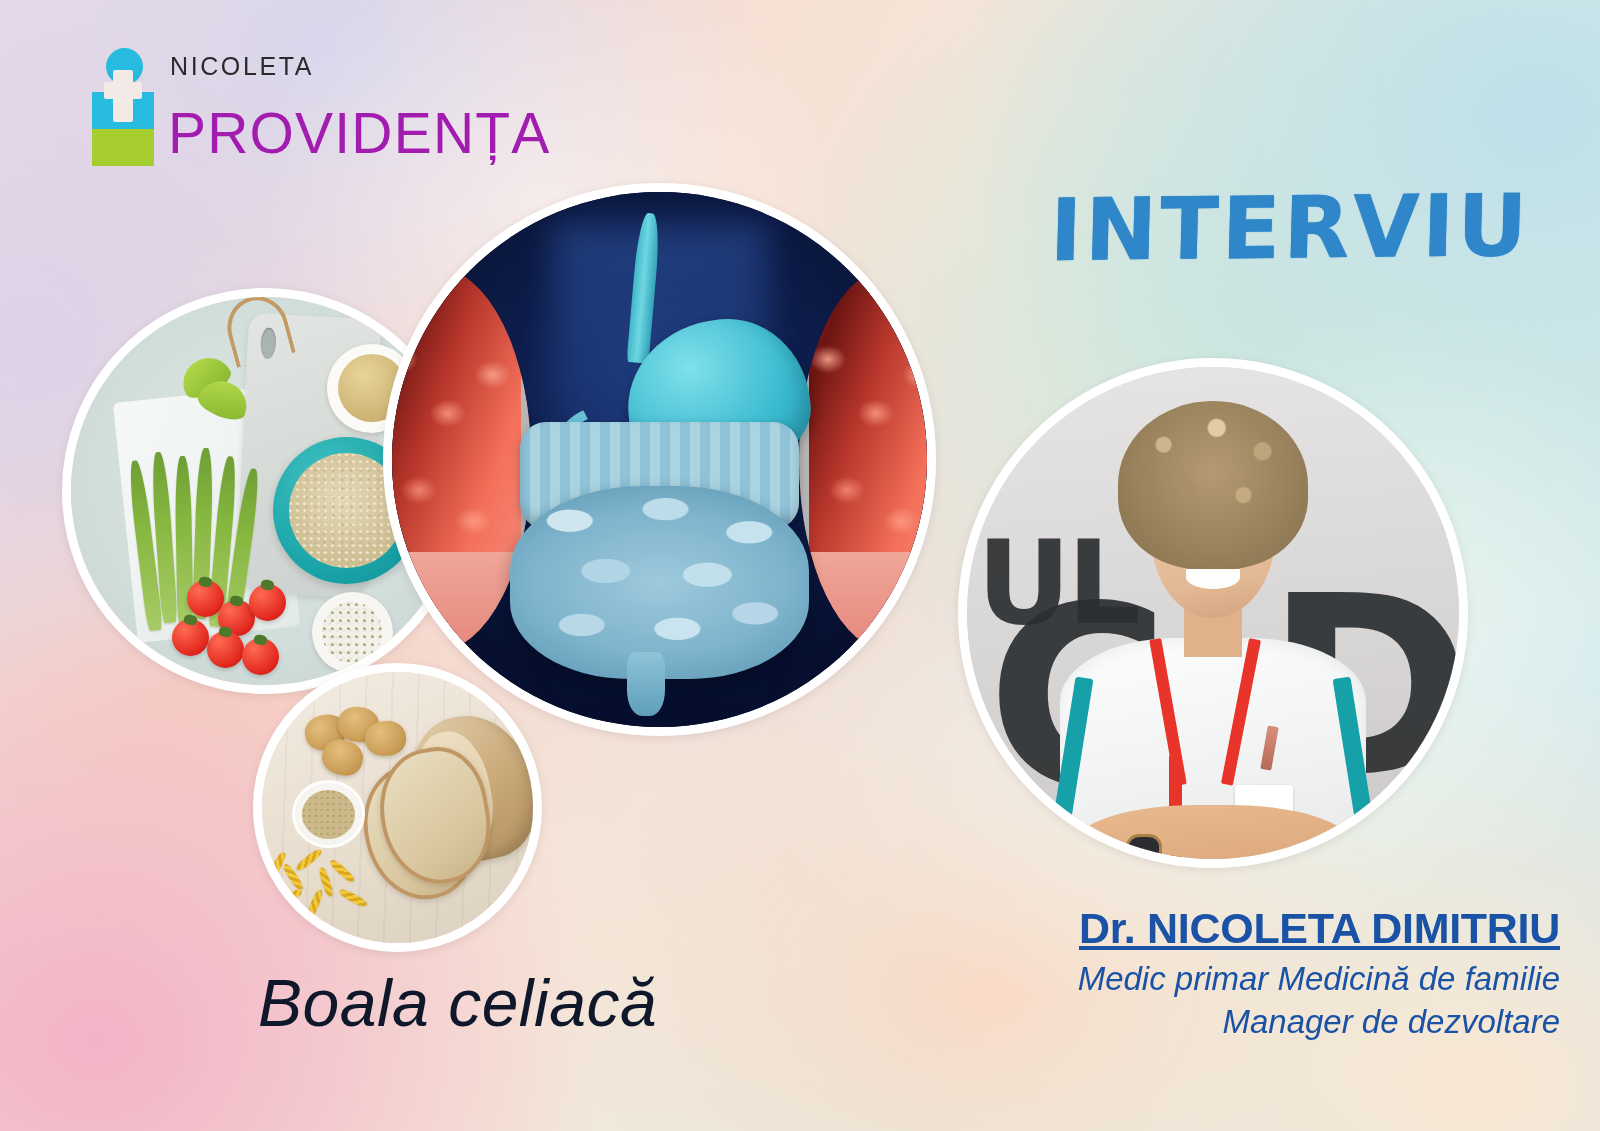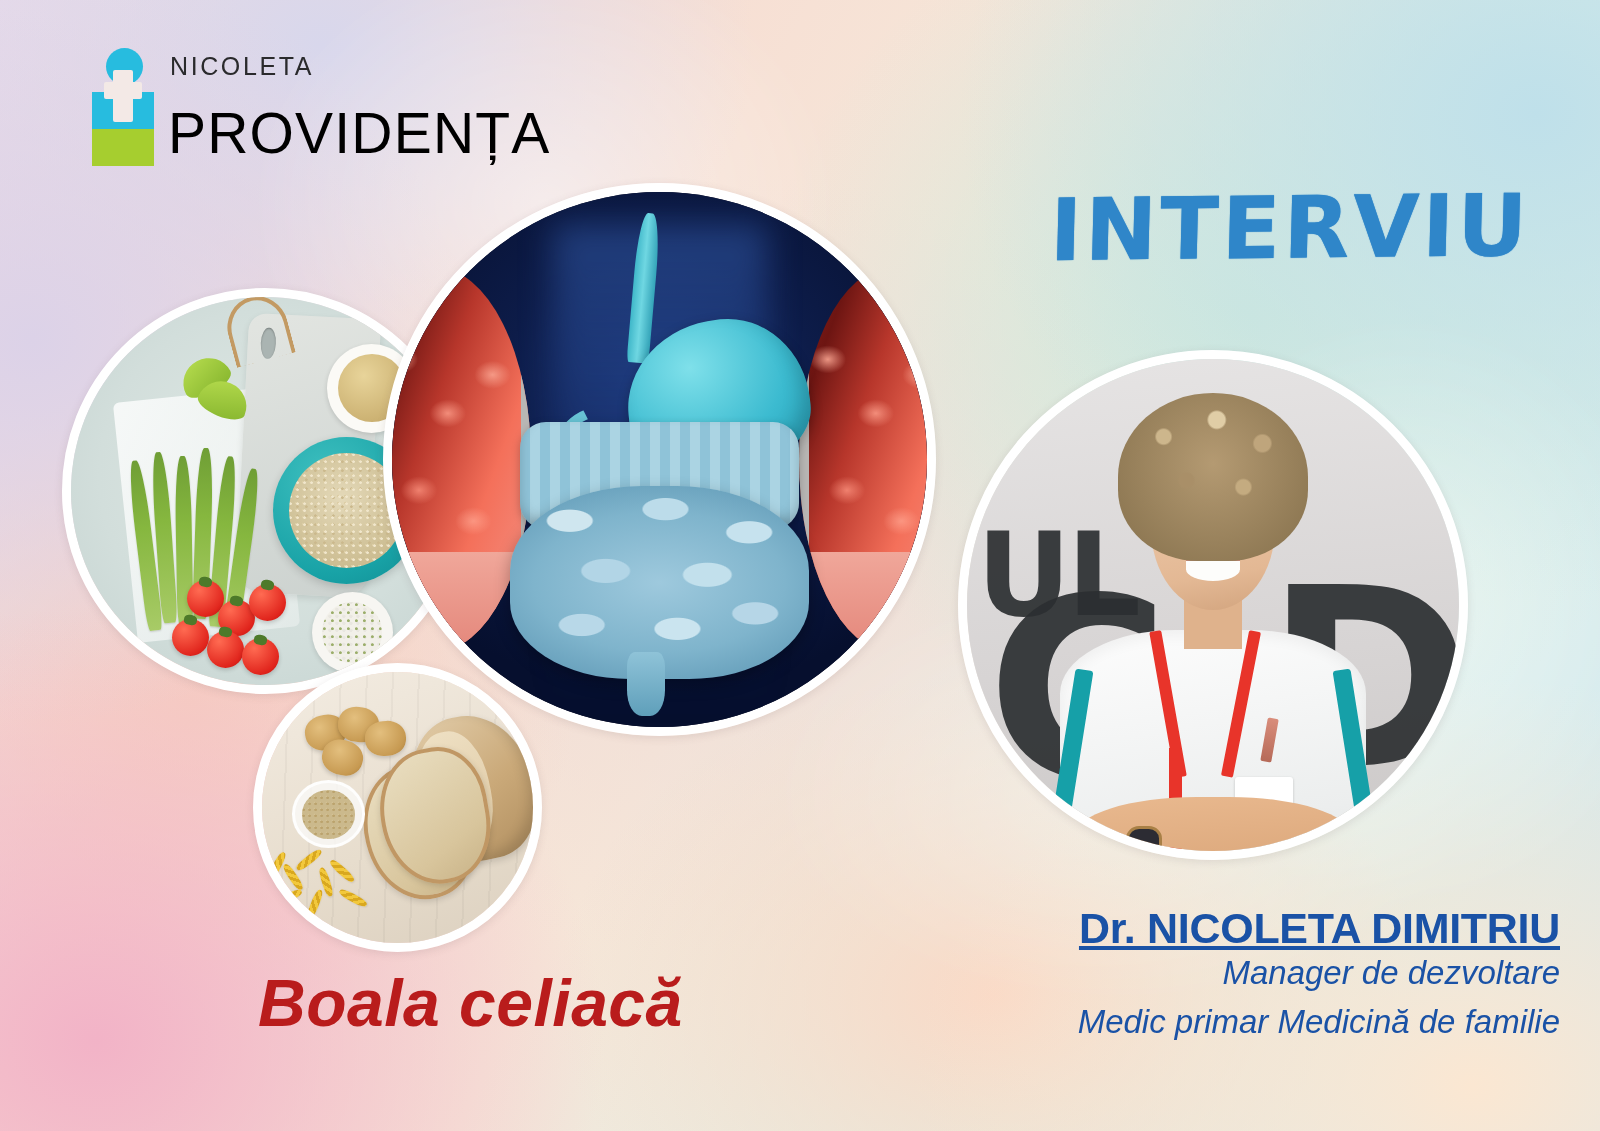--- a/index.html
+++ b/index.html
@@ -59,21 +59,21 @@
   .logo-cross::after{
     content:"";position:absolute;left:-9px;top:30px;width:38px;height:17px;background:#f3e9e6;
     border-radius:2px;
   }
   .logo-words{margin-left:16px;line-height:1;}
   .logo-spitalul{
     font-size:25px;letter-spacing:2.6px;color:#2a2a2c;font-weight:400;
     margin-bottom:1px;
   }
   .logo-providenta{
-    font-size:57px;font-weight:400;letter-spacing:1.2px;color:#000000;
+    font-size:57px;font-weight:400;letter-spacing:1.2px;color:#a21caf;
     line-height:.92;margin-left:-2px;position:relative;margin-top:28px;
   }
   .logo-tagline{
     font-size:26px;color:#2e2e30;letter-spacing:.4px;margin-top:3px;
   }
 
   
   #interviu{
     position:absolute;left:1050px;top:178px;width:420px;
     text-align:center;
@@ -305,21 +305,21 @@
       radial-gradient(ellipse 60% 52% at 50% 50%, #9ec9dd 0%, #7fb4cc 70%, #6ba3be 100%);
     box-shadow:0 6px 16px rgba(0,0,0,.3);
   }
   .rectum{
     position:absolute;left:44%;top:86%;width:7%;height:12%;
     background:linear-gradient(180deg,#8fc3d8,#5f9fba);
     border-radius:22% 22% 40% 40%;
   }
 
   
-  #circle-doctor{left:958px;top:350px;width:510px;height:510px;z-index:3;text-align:right;}
+  #circle-doctor{left:958px;top:358px;width:510px;height:510px;z-index:3;text-align:right;}
   .doc-bg{background:linear-gradient(175deg,#e6e4e4,#d7d4d4 60%,#cbc8c7);}
   .banner-letter{
     position:absolute;color:#2c2f31;font-weight:700;
     font-family:"DejaVu Sans", sans-serif;
     opacity:.92;letter-spacing:-4px;
   }
   .bl-ul{left:2%;top:30%;font-size:116px;}
   .bl-c{left:4%;top:47%;font-size:250px;line-height:.8;}
   .bl-d{right:-2%;top:45%;font-size:250px;line-height:.8;}
   .doc-figure{position:absolute;left:13%;top:5%;width:74%;height:100%;}
@@ -385,22 +385,22 @@
   }
   .doc-pen{
     position:absolute;left:64%;top:68%;width:3%;height:9%;
     background:linear-gradient(180deg,#d98d7b,#b66a58);border-radius:2px;
     transform:rotate(10deg);
   }
 
   
   #disease-title{
     position:absolute;left:258px;top:965px;
-    font-size:66px;font-weight:700;font-style:italic;
-    color:#b91c1c;letter-spacing:.5px;
+    font-size:66px;font-weight:400;font-style:italic;
+    color:#0f172a;letter-spacing:.5px;
     font-family:"Liberation Sans", sans-serif;
     white-space:nowrap;
   }
   #doctor-block{
     position:absolute;left:960px;top:905px;width:600px;text-align:right;
   }
   #doctor-name{
     font-size:43px;font-weight:700;color:#1a52a6;letter-spacing:-.3px;
     white-space:nowrap;line-height:1.1;text-decoration:underline;
   }
@@ -534,17 +534,17 @@
         </div>
         <div class="doc-hair"></div>
       </div>
     </div>
   </div>
 
   <div id="disease-title">Boala celiacă</div>
 
   <div id="doctor-block">
     <div id="doctor-name">Dr. NICOLETA DIMITRIU</div>
+    <div class="doctor-role" id="doctor-role-1">Medic primar Medicină de familie</div>
     <div class="doctor-role" id="doctor-role-2">Manager de dezvoltare</div>
-    <div class="doctor-role" id="doctor-role-1">Medic primar Medicină de familie</div>
   </div>
 
 </div>
 
 </body></html>

